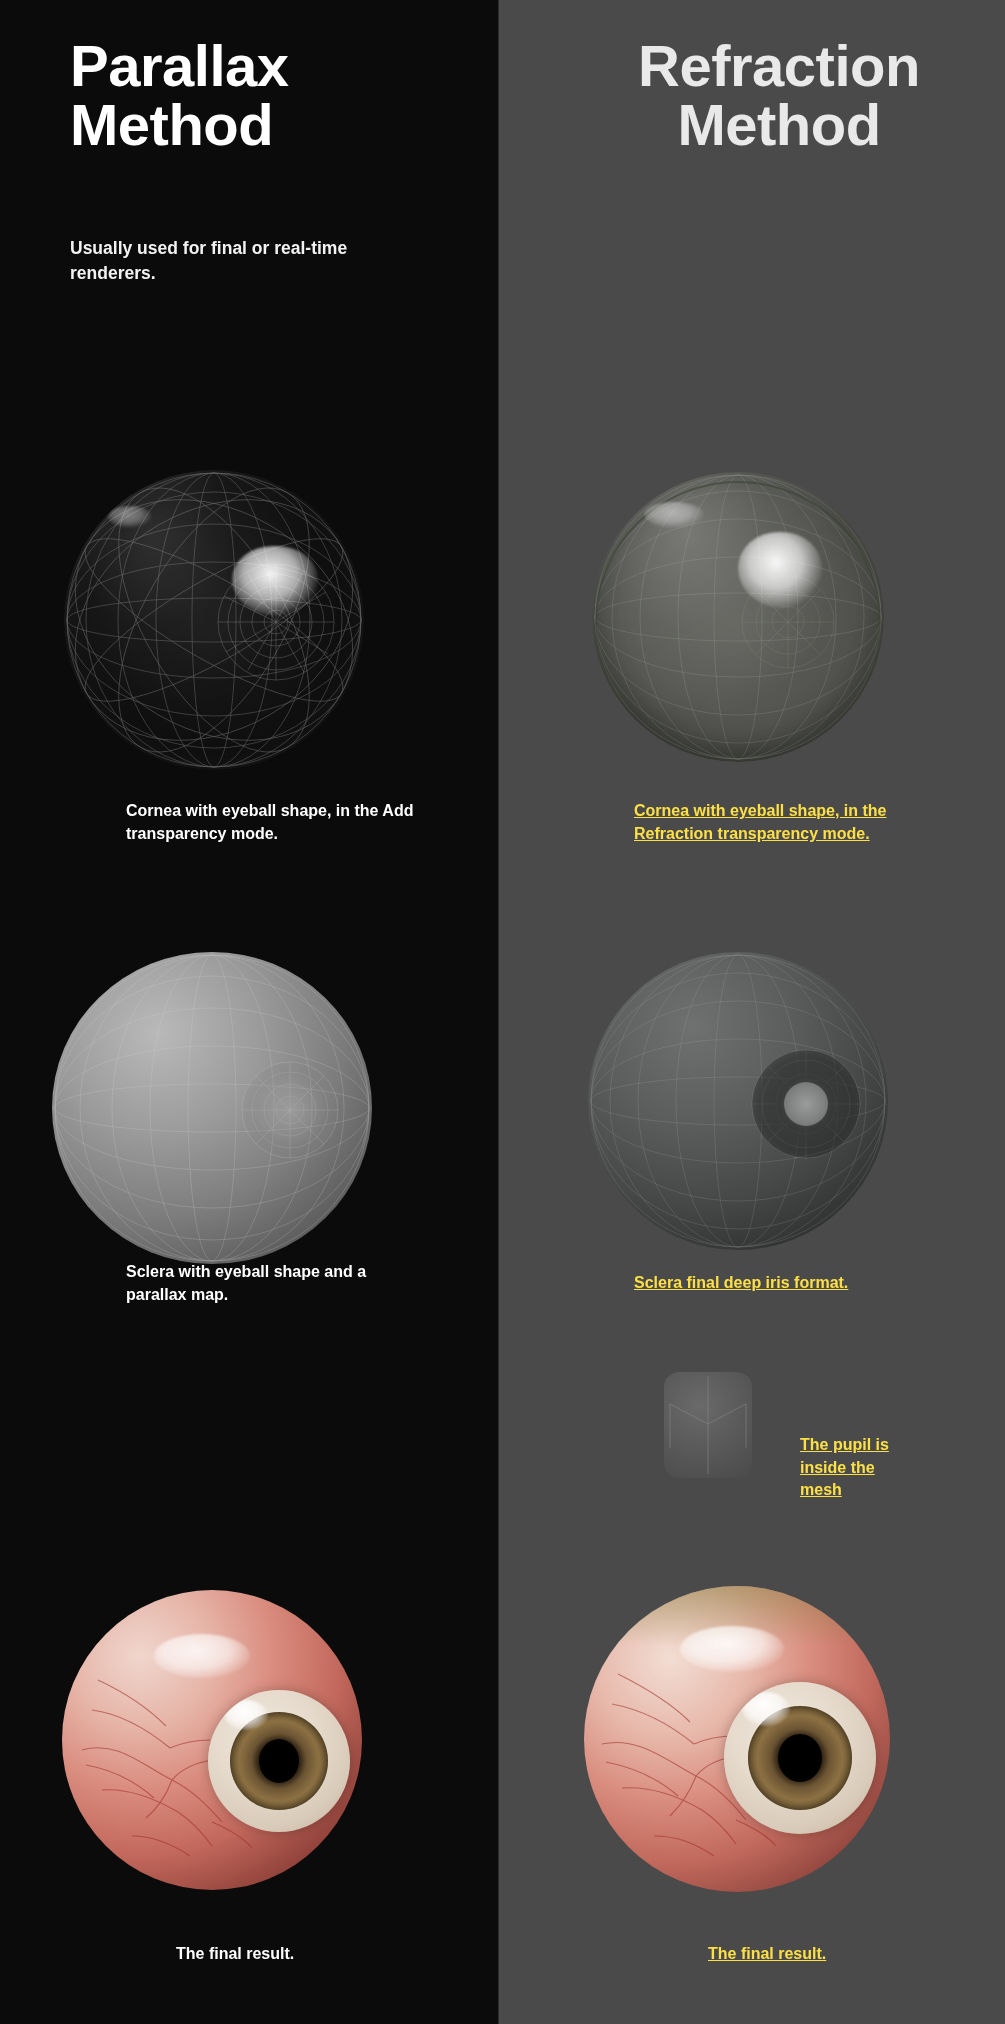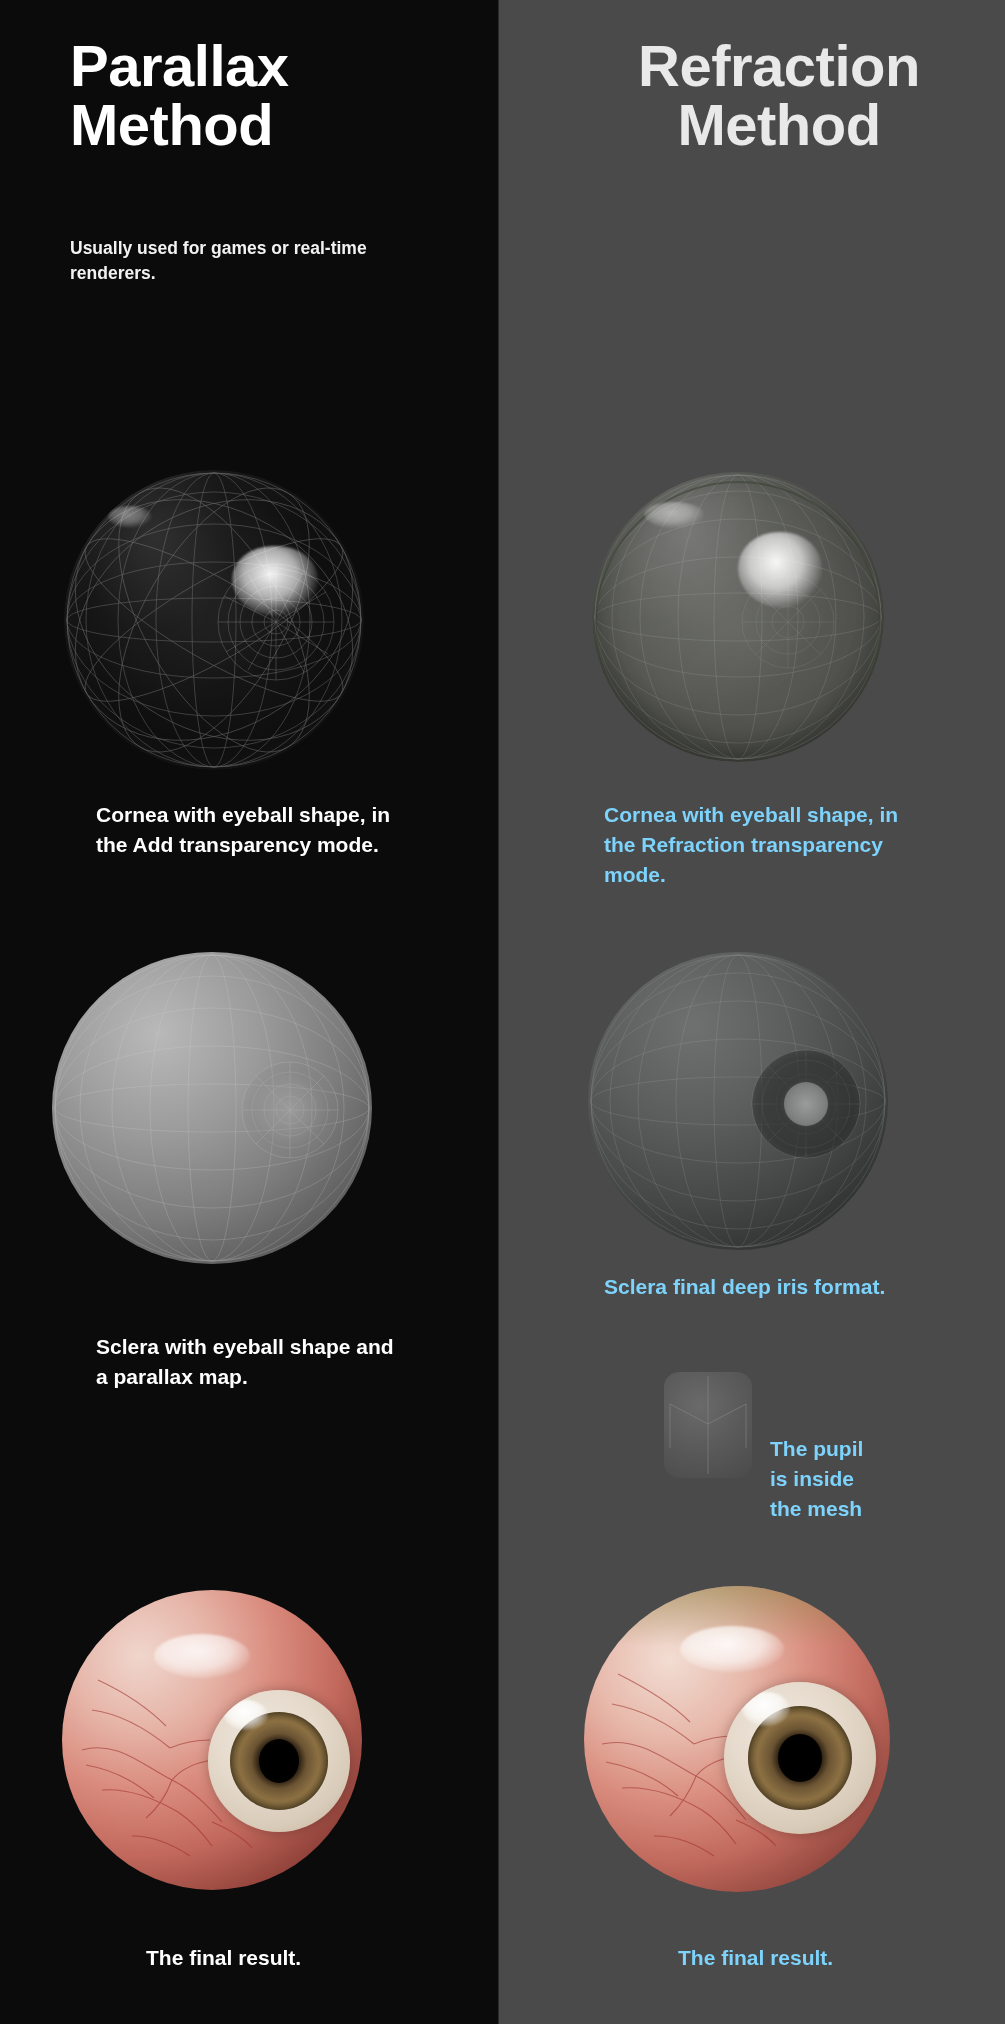--- a/index.html
+++ b/index.html
@@ -76,25 +76,26 @@
     left: 76px;
     top: 236px;
     width: 350px;
     color: #f5f5f5;
   }
 
   
   .caption {
     position: absolute;
     font-weight: bold;
-    font-size: 21px;
+    font-size: 16px;
     line-height: 1.42;
     color: #ffffff;
-  }
-  .caption-right { color: #7dd3fc; }
+    margin-left: 30px;
+  }
+  .caption-right { color: #fde047; text-decoration: underline; }
 
   
   .figure {
     position: absolute;
   }
 
   
   .cornea {
     border-radius: 50%;
     position: relative;
@@ -206,21 +207,21 @@
 </style>
 </head>
 <body>
 
 <div class="board">
 
   <div class="column col-left">
     <div class="col-inner">
 
       <div class="title title-left">Parallax Method</div>
-      <div class="subtitle sub-left">Usually used for games or real-time renderers.</div>
+      <div class="subtitle sub-left">Usually used for final or real-time renderers.</div>
 
       <div class="figure" style="left:64px; top:470px; width:300px; height:300px;">
         <div class="cornea cornea-left" style="width:300px; height:300px;">
           <svg class="wire" viewBox="0 0 300 300">
             <defs>
               <clipPath id="clipL1">
                   <circle cx="150" cy="150" r="148"></circle>
                 </clipPath>
             </defs>
             <g clip-path="url(#clipL1)" fill="none" stroke="#9a9a9a" stroke-width="0.6" opacity="0.55">
@@ -305,21 +306,21 @@
               <line x1="238" y1="158" x2="204" y2="124"></line>
               <line x1="238" y1="158" x2="190" y2="158"></line>
               <line x1="238" y1="158" x2="204" y2="192"></line>
               <line x1="238" y1="158" x2="238" y2="206"></line>
               <line x1="238" y1="158" x2="272" y2="192"></line>
             </g>
           </svg>
           <div class="iris-dimple" style="left:190px; top:110px; width:96px; height:96px; background:radial-gradient(circle at 50% 50%, rgba(170,170,170,0.55) 0%, rgba(130,130,130,0.25) 55%, rgba(120,120,120,0) 100%);"></div>
         </div>
       </div>
-      <div class="caption" style="left:96px; top:1332px; width:300px;">Sclera with eyeball shape and a parallax map.</div>
+      <div class="caption" style="left:96px; top:1261px; width:300px;">Sclera with eyeball shape and a parallax map.</div>
 
       <div class="figure" style="left:62px; top:1590px; width:320px; height:300px;">
         <div class="eyeball eye-white-left" style="left:0; top:0; width:300px; height:300px; position:absolute;">
           <svg class="veins" viewBox="0 0 300 300">
             <defs>
                 <clipPath id="clipLV">
                   <circle cx="150" cy="150" r="150"></circle>
                 </clipPath>
               </defs>
             <g clip-path="url(#clipLV)" fill="none" stroke="#9c2b27" stroke-width="1.1" opacity="0.55">

